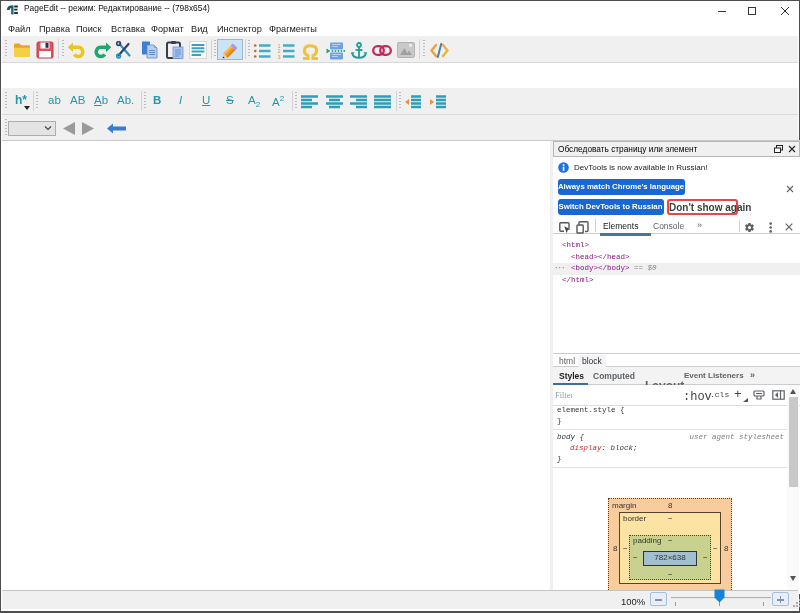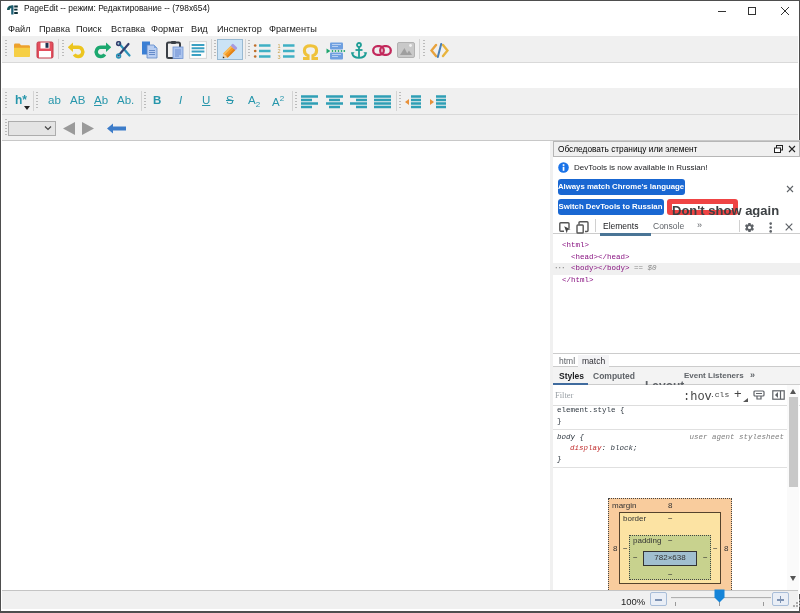--- a/index.html
+++ b/index.html
@@ -296,21 +296,21 @@
       <circle cx="5.5" cy="5.5" r="5.3" fill="#1a73e8"></circle>
       <rect x="4.7" y="2.2" width="1.7" height="1.7" fill="#fff"></rect>
       <rect x="4.7" y="4.8" width="1.7" height="4" fill="#fff"></rect>
     </svg>
     <div class="abs" style="left:21px;top:22px;font-size:8px;color:#202124;">DevTools is now available in Russian!</div>
     <div class="abs" style="left:4.5px;top:38px;width:127px;height:16px;background:#1967d2;border-radius:3px;color:#fff;font-size:7.8px;font-weight:bold;text-align:center;line-height:16px;white-space:nowrap;">Always match Chrome's language</div>
     <svg class="abs" style="left:233px;top:44px;" width="8" height="8" viewBox="0 0 8 8">
         <path d="M1 1 L7 7 M7 1 L1 7" stroke="#5f6368" stroke-width="1.1"></path>
       </svg>
     <div class="abs" style="left:4.5px;top:58px;width:106px;height:16px;background:#1967d2;border-radius:3px;color:#fff;font-size:7.8px;font-weight:bold;text-align:center;line-height:16px;white-space:nowrap;">Switch DevTools to Russian</div>
-    <div class="abs" style="left:114px;top:58px;width:71px;height:16px;background:#fff;border:5px solid #ef4444;border-radius:3px;color:#3c4043;font-size:13px;font-weight:bold;text-align:center;line-height:14.5px;white-space:nowrap;">Don't show again</div>
+    <div class="abs" style="left:114px;top:58px;width:71px;height:16px;background:#fff;border:2px solid #ef4444;border-radius:3px;color:#3c4043;font-size:10px;font-weight:bold;text-align:center;line-height:14.5px;white-space:nowrap;">Don't show again</div>
 
     <div class="abs" style="left:0;top:76px;width:247px;height:17px;background:#fff;border-bottom:1px solid #ccc;"></div>
     <svg class="abs" style="left:6px;top:81px;" width="12" height="12" viewBox="0 0 12 12">
       <path d="M10 6.5 L10 1.8 Q10 0.8 9 0.8 L1.8 0.8 Q0.8 0.8 0.8 1.8 L0.8 8.2 Q0.8 9.2 1.8 9.2 L5 9.2" fill="none" stroke="#555" stroke-width="1.4"></path>
       <path d="M5.2 4.2 L11.5 7.2 L8.7 8 L7.8 11.2 Z" fill="#444"></path>
     </svg>
     <svg class="abs" style="left:23px;top:80px;" width="14" height="13" viewBox="0 0 14 13">
       <path d="M3 3.5 L3 1.8 Q3 0.8 4 0.8 L11 0.8 Q12 0.8 12 1.8 L12 9.5 Q12 10.5 11 10.5 L9 10.5" fill="none" stroke="#555" stroke-width="1.4"></path>
       <rect x="1" y="4" width="6.2" height="8" rx="0.8" fill="#fff" stroke="#555" stroke-width="1.4"></rect>
     </svg>
@@ -336,21 +336,21 @@
 
     <div class="mono" style="position:absolute;left:0;top:99px;width:247px;font-size:7.5px;line-height:11.5px;color:#881280;">
         <div style="padding-left:9px;">&lt;html&gt;</div>
         <div style="padding-left:18px;">&lt;head&gt;&lt;/head&gt;</div>
         <div style="background:#f0f0f0;position:relative;"><span style="position:absolute;left:1px;color:#777;letter-spacing:-1px;">···</span><span style="padding-left:18px;">&lt;body&gt;&lt;/body&gt;</span><span style="color:#8a8a8a;position:absolute;left:81px;"> == <i>$0</i></span></div>
         <div style="padding-left:9px;">&lt;/html&gt;</div>
       </div>
 
     <div class="abs" style="left:0;top:212px;width:247px;height:14px;background:#fff;border-top:1px solid #ccc;border-bottom:1px solid #ccc;">
       <span class="abs" style="left:6px;top:2px;font-size:8.5px;color:#5f6368;">html</span>
-      <span class="abs" style="left:25px;top:0.5px;height:13px;padding:0 4px;background:#f4f4f6;font-size:8.5px;color:#2f2f35;line-height:13px;">match</span>
+      <span class="abs" style="left:25px;top:0.5px;height:13px;padding:0 4px;background:#f4f4f6;font-size:8.5px;color:#2f2f35;line-height:13px;">block</span>
     </div>
 
     <div class="abs" style="left:0;top:226px;width:247px;height:18px;background:#f3f3f3;border-bottom:1px solid #ccc;font-weight:bold;">
       <span class="abs" style="left:6px;top:4px;font-size:8.5px;color:#202124;">Styles</span>
       <span class="abs" style="left:0px;top:16px;width:34.5px;height:2.5px;background:#3f6b9e;"></span>
       <span class="abs" style="left:40px;top:4px;font-size:8.5px;color:#5f6368;">Computed</span>
       <span class="abs" style="left:92px;top:12px;font-size:12px;color:#5f6368;">Layout</span>
       <span class="abs" style="left:131px;top:4px;font-size:8px;color:#5f6368;">Event Listeners</span>
       <span class="abs" style="left:197px;top:3px;font-size:9px;color:#5f6368;">»</span>
     </div>

